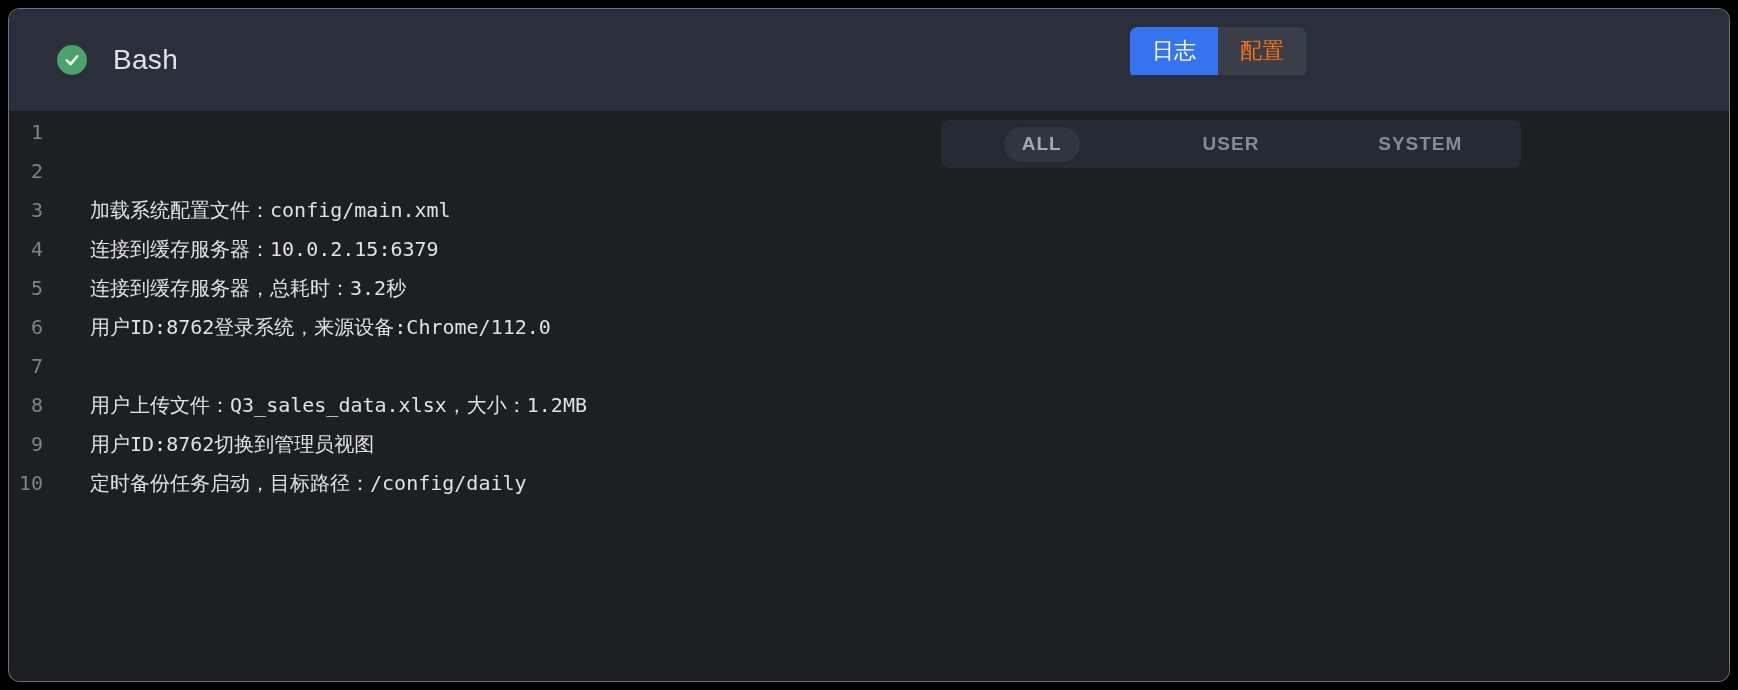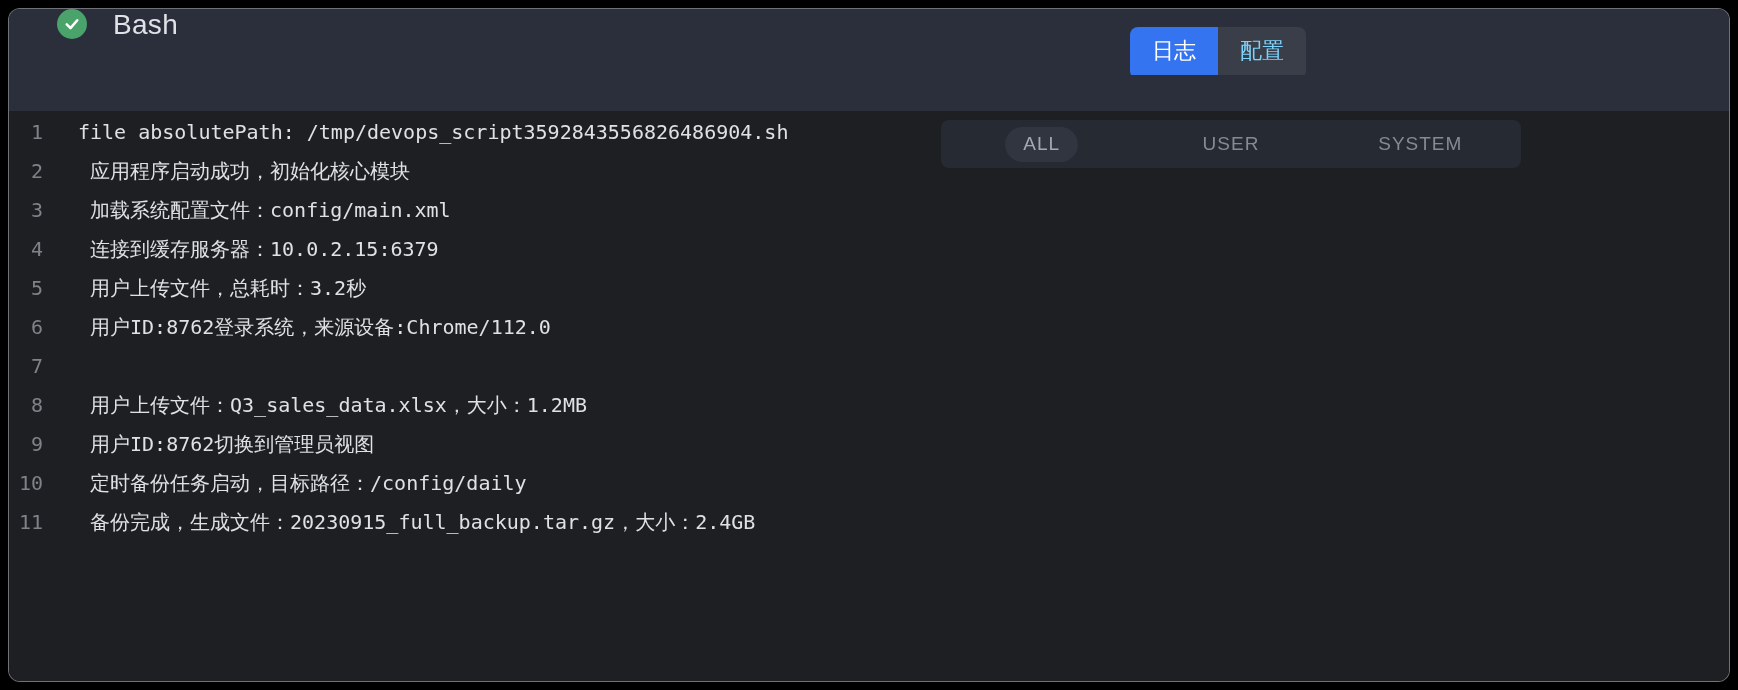--- a/index.html
+++ b/index.html
@@ -24,21 +24,21 @@
     border: 1px solid rgba(210, 215, 225, 0.45);
     background: var(--content-bg);
     overflow: hidden;
     display: flex; flex-direction: column;
   }
 
   
   .header {
     height: 102px; flex: 0 0 102px;
     background: var(--header-bg);
-    display: flex; align-items: flex-start;
+    display: flex; align-items: center;
     padding-left: 48px;
     position: relative;
   }
   .status-circle {
     width: 30px; height: 30px; border-radius: 50%;
     background: var(--status-green);
     display: flex; align-items: center; justify-content: center;
     flex: 0 0 30px;
   }
   .status-circle svg { width: 18px; height: 18px; }
@@ -48,41 +48,41 @@
   }
   .tab-group {
     position: absolute; left: 1121px; top: 18px;
     height: 52px; display: flex;
     border-radius: 8px; overflow: hidden;
   }
   .tab {
     width: 88px; height: 48px;
     display: flex; align-items: center; justify-content: center;
     font-size: 22px; cursor: pointer;
-    background: var(--inactive-tab-bg); color: #7dd3fc;
+    background: var(--inactive-tab-bg); color: #f97316;
   }
   .tab.active { background: var(--accent-blue); color: #ffffff; }
 
   
   .content { flex: 1 1 auto; position: relative; background: var(--content-bg); }
 
   .filter-bar {
     position: absolute; left: 932px; top: 9px;
     width: 580px; height: 48px;
     background: var(--filter-bg);
     border-radius: 8px;
     display: flex; align-items: center;
     padding: 0 6px;
     z-index: 2;
   }
   .filter-item {
     flex: 1 1 0; height: 35px;
     display: flex; align-items: center; justify-content: center;
     font-size: 19px; letter-spacing: 1px;
-    color: var(--muted-text); cursor: pointer;
+    color: var(--muted-text); cursor: pointer; font-weight: bold;
   }
   .filter-item .pill {
     min-width: 70px; height: 35px; padding: 0 18px;
     border-radius: 18px; background: var(--pill-bg);
     display: flex; align-items: center; justify-content: center;
     color: #a4a9b1;
   }
 
   
   .log-area {
@@ -128,57 +128,51 @@
       <div class="filter-item">
         <span class="pill">ALL</span>
       </div>
       <div class="filter-item">USER</div>
       <div class="filter-item">SYSTEM</div>
     </div>
 
     <div class="log-area">
       <div class="log-line">
         <span class="num">1</span>
-        <span class="txt">file absolutePath: /tmp/devops_script3592843556826486904.sh</span>
       </div>
       <div class="log-line">
         <span class="num">2</span>
-        <span class="txt"> 应用程序启动成功，初始化核心模块</span>
       </div>
       <div class="log-line">
         <span class="num">3</span>
         <span class="txt"> 加载系统配置文件：config/main.xml</span>
       </div>
       <div class="log-line">
         <span class="num">4</span>
         <span class="txt"> 连接到缓存服务器：10.0.2.15:6379</span>
       </div>
       <div class="log-line">
         <span class="num">5</span>
-        <span class="txt"> 用户上传文件，总耗时：3.2秒</span>
+        <span class="txt"> 连接到缓存服务器，总耗时：3.2秒</span>
       </div>
       <div class="log-line">
         <span class="num">6</span>
         <span class="txt"> 用户ID:8762登录系统，来源设备:Chrome/112.0</span>
       </div>
       <div class="log-line">
         <span class="num">7</span>
       </div>
       <div class="log-line">
         <span class="num">8</span>
         <span class="txt"> 用户上传文件：Q3_sales_data.xlsx，大小：1.2MB</span>
       </div>
       <div class="log-line">
         <span class="num">9</span>
         <span class="txt"> 用户ID:8762切换到管理员视图</span>
       </div>
       <div class="log-line">
         <span class="num">10</span>
         <span class="txt"> 定时备份任务启动，目标路径：/config/daily</span>
       </div>
-      <div class="log-line">
-        <span class="num">11</span>
-        <span class="txt"> 备份完成，生成文件：20230915_full_backup.tar.gz，大小：2.4GB</span>
-      </div>
     </div>
 
   </div>
 </div>
 
 </body></html>

